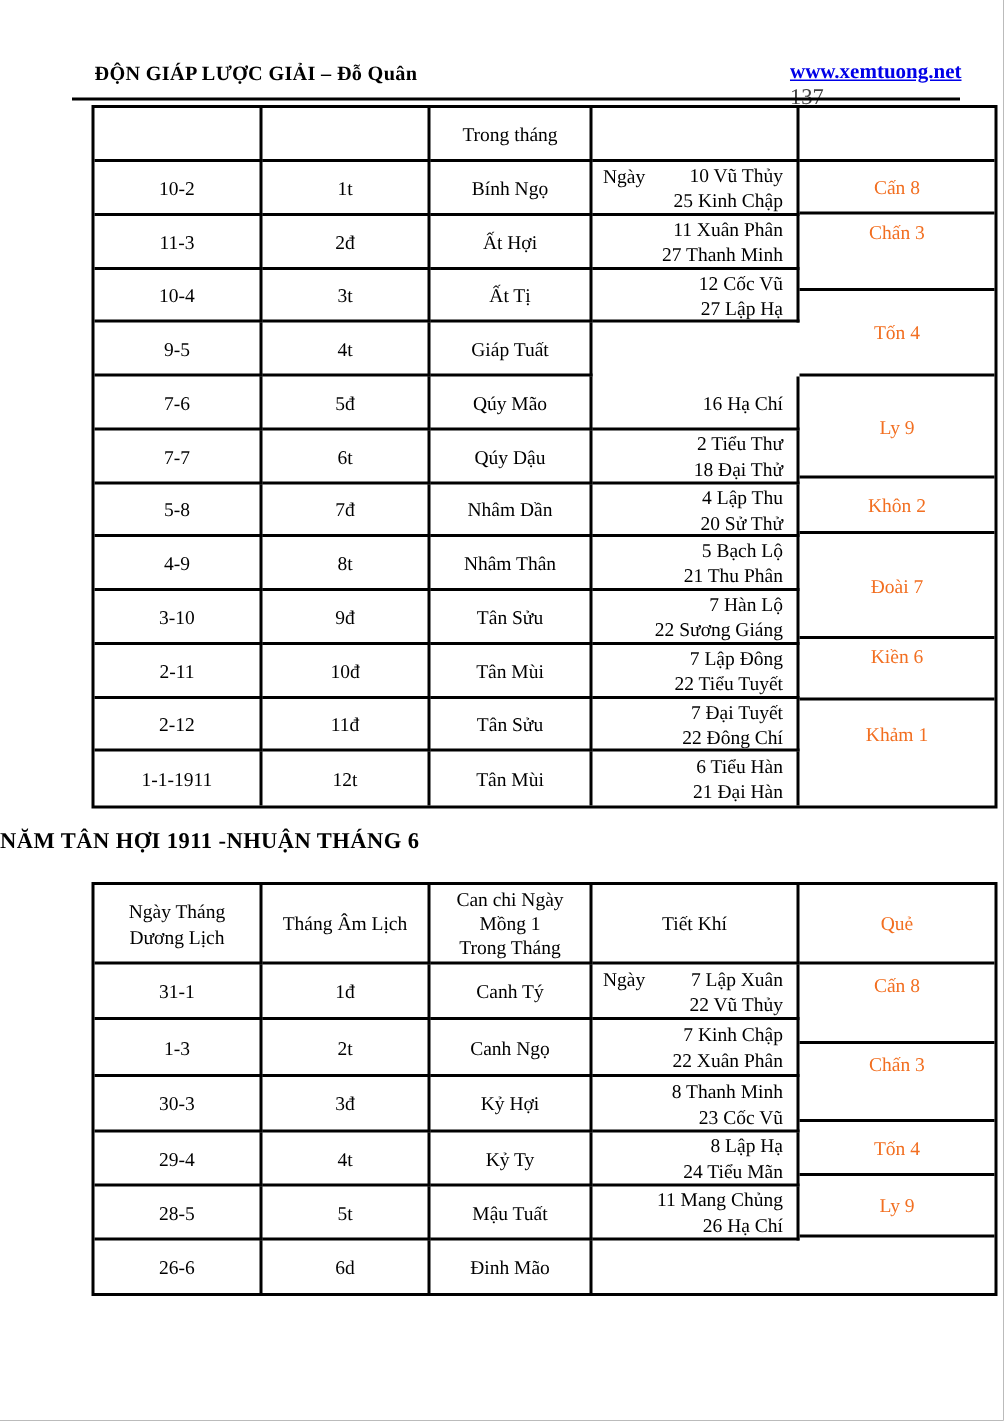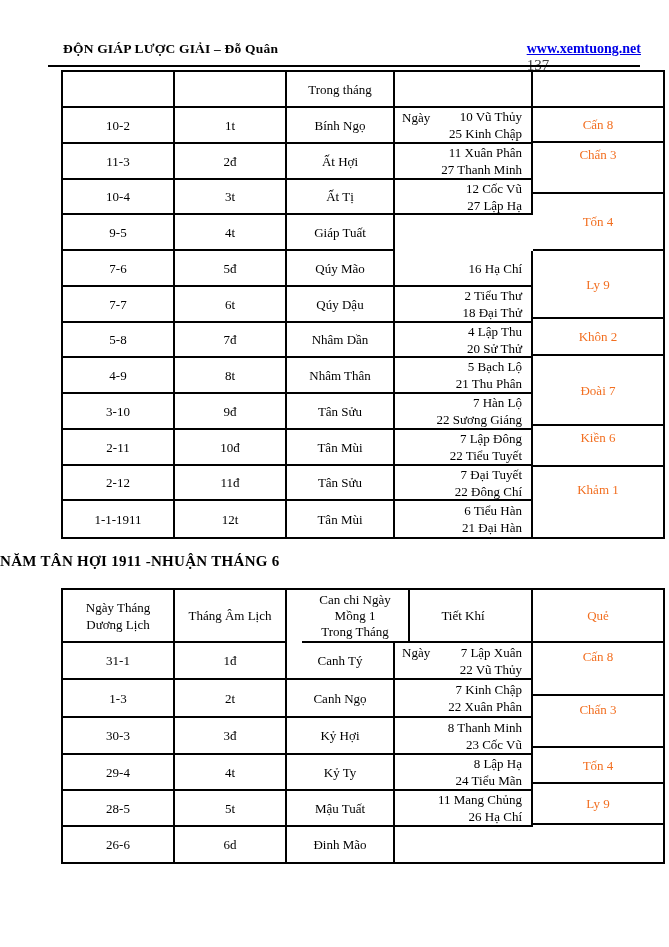--- a/index.html
+++ b/index.html
@@ -158,21 +158,21 @@
 
   <div class="section-title">NĂM TÂN HỢI 1911 -NHUẬN THÁNG 6</div>
 
   <div class="tbl tbl-2">
 
     <div class="cell hdr" style="left:0;top:0;width:112px;height:53px">
       <div>Ngày Tháng</div>
       <div>Dương Lịch</div>
     </div>
     <div class="cell hdr" style="left:112px;top:0;width:112px;height:53px">Tháng Âm Lịch</div>
-    <div class="cell hdr" style="left:239px;top:0;width:108px;height:53px;line-height:16px">
+    <div class="cell hdr" style="left:224px;top:0;width:108px;height:53px;line-height:16px">
       <div>Can chi Ngày</div>
       <div>Mồng 1</div>
       <div>Trong Tháng</div>
     </div>
     <div class="cell que hdr" style="left:470px;top:0;width:130px;height:53px">Quẻ</div>
     <div class="cell hdr" style="left:332px;top:0;width:138px;height:53px">Tiết Khí</div>
 
     <div class="cell" style="left:0;top:53px;width:112px;height:37px">31-1</div>
     <div class="cell" style="left:112px;top:53px;width:112px;height:37px">1đ</div>
     <div class="cell" style="left:224px;top:53px;width:108px;height:37px">Canh Tý</div>

